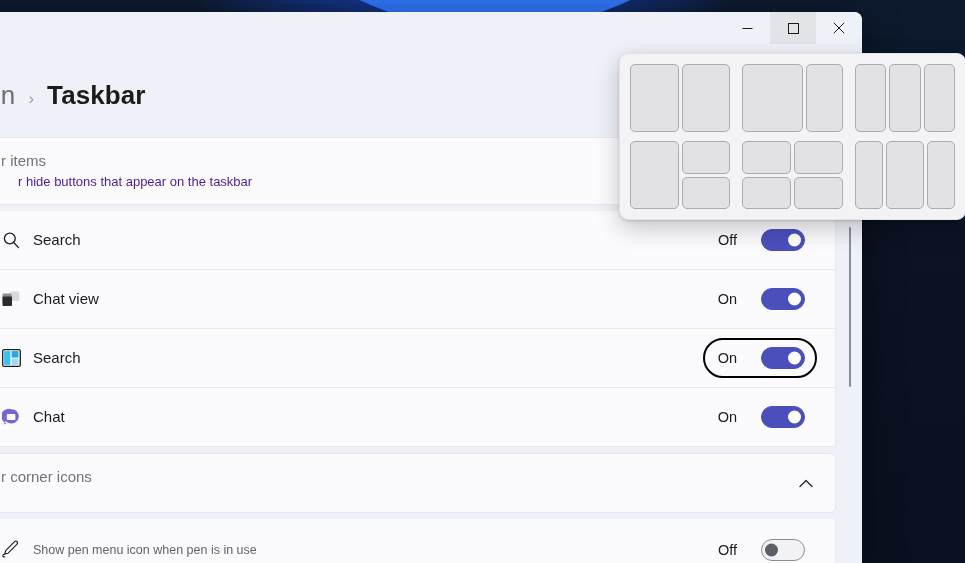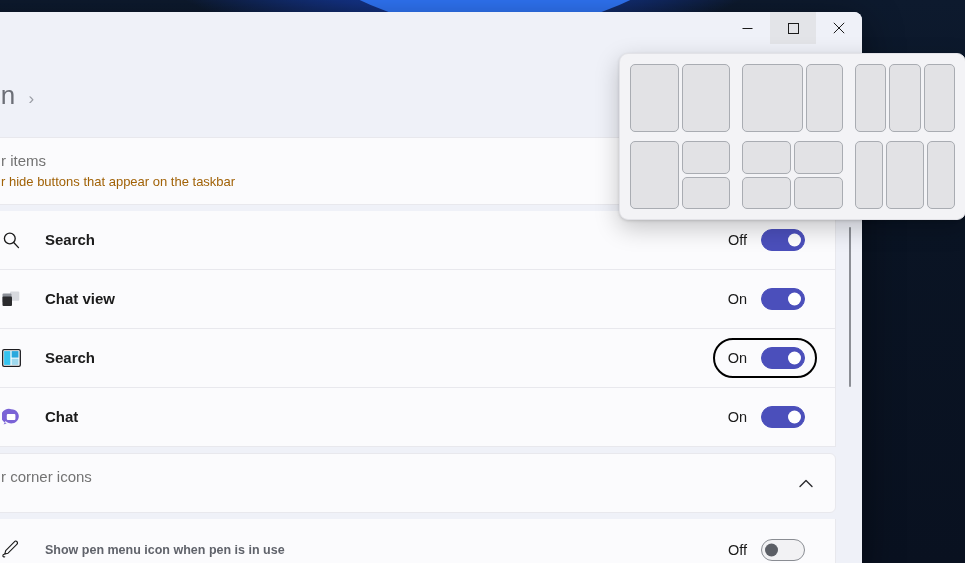--- a/index.html
+++ b/index.html
@@ -90,21 +90,21 @@
   }
   .card-hdr {
     position: relative;
     padding: 13px 22px 14px 110px;
     min-height: 58px;
   }
   .card-hdr .hdr-title {
     font-size: 15px; color: #737373; line-height: 1.3;
   }
   .card-hdr .hdr-sub {
-    font-size: 13px; color: #a16207; margin-top: 3px; line-height: 1.3;
+    font-size: 13px; color: #4c1d95; margin-top: 3px; line-height: 1.3; margin-left: 17px;
   }
   .chevron {
     position: absolute; right: 22px; top: 50%;
     transform: translateY(-50%);
   }
 
   
   .row {
     position: relative;
     display: flex; align-items: center;
@@ -114,27 +114,27 @@
     border-top: none;
     padding: 0 18px 0 110px;
   }
   .row.tall { height: 62px; }
   .row .ico {
     position: absolute; left: 110px; top: 50%;
     transform: translateY(-50%);
     width: 20px; height: 20px;
     display: flex; align-items: center; justify-content: center;
   }
-  .row .labels { margin-left: 44px; flex: 1 1 auto; min-width: 0; font-weight: bold; }
+  .row .labels { margin-left: 32px; flex: 1 1 auto; min-width: 0; }
   .row .lbl { font-size: 15px; color: #1b1b1b; line-height: 1.25; }
   .row .sub { font-size: 12.5px; color: #60636b; margin-top: 2px; line-height: 1.25; }
 
   
   .toggle-wrap {
-    display: flex; align-items: center; gap: 14px;
+    display: flex; align-items: center; gap: 24px;
     padding: 7px 10px;
     border-radius: 20px;
     border: 2px solid transparent;
   }
   .toggle-wrap.focused { border-color: #000000; }
   .toggle-state { font-size: 14.5px; color: #1b1b1b; min-width: 22px; text-align: right; }
   .switch {
     position: relative;
     width: 44px; height: 22px;
     border-radius: 11px;
@@ -223,20 +223,21 @@
         <svg width="12" height="12" viewBox="0 0 12 12" aria-hidden="true">
           <line x1="0.8" y1="0.8" x2="11.2" y2="11.2" stroke="#1b1b1b" stroke-width="1"></line>
           <line x1="11.2" y1="0.8" x2="0.8" y2="11.2" stroke="#1b1b1b" stroke-width="1"></line>
         </svg>
       </div>
     </div>
 
     <div class="breadcrumb">
       <span class="crumb-parent">onalisation</span>
       <span class="crumb-sep">›</span>
+      <span class="crumb-current">Taskbar</span>
     </div>
 
     <div class="content">
 
       <div class="card">
         <div class="card-hdr">
           <div class="hdr-title">r items</div>
           <div class="hdr-sub">r hide buttons that appear on the taskbar</div>
         </div>
       </div>

